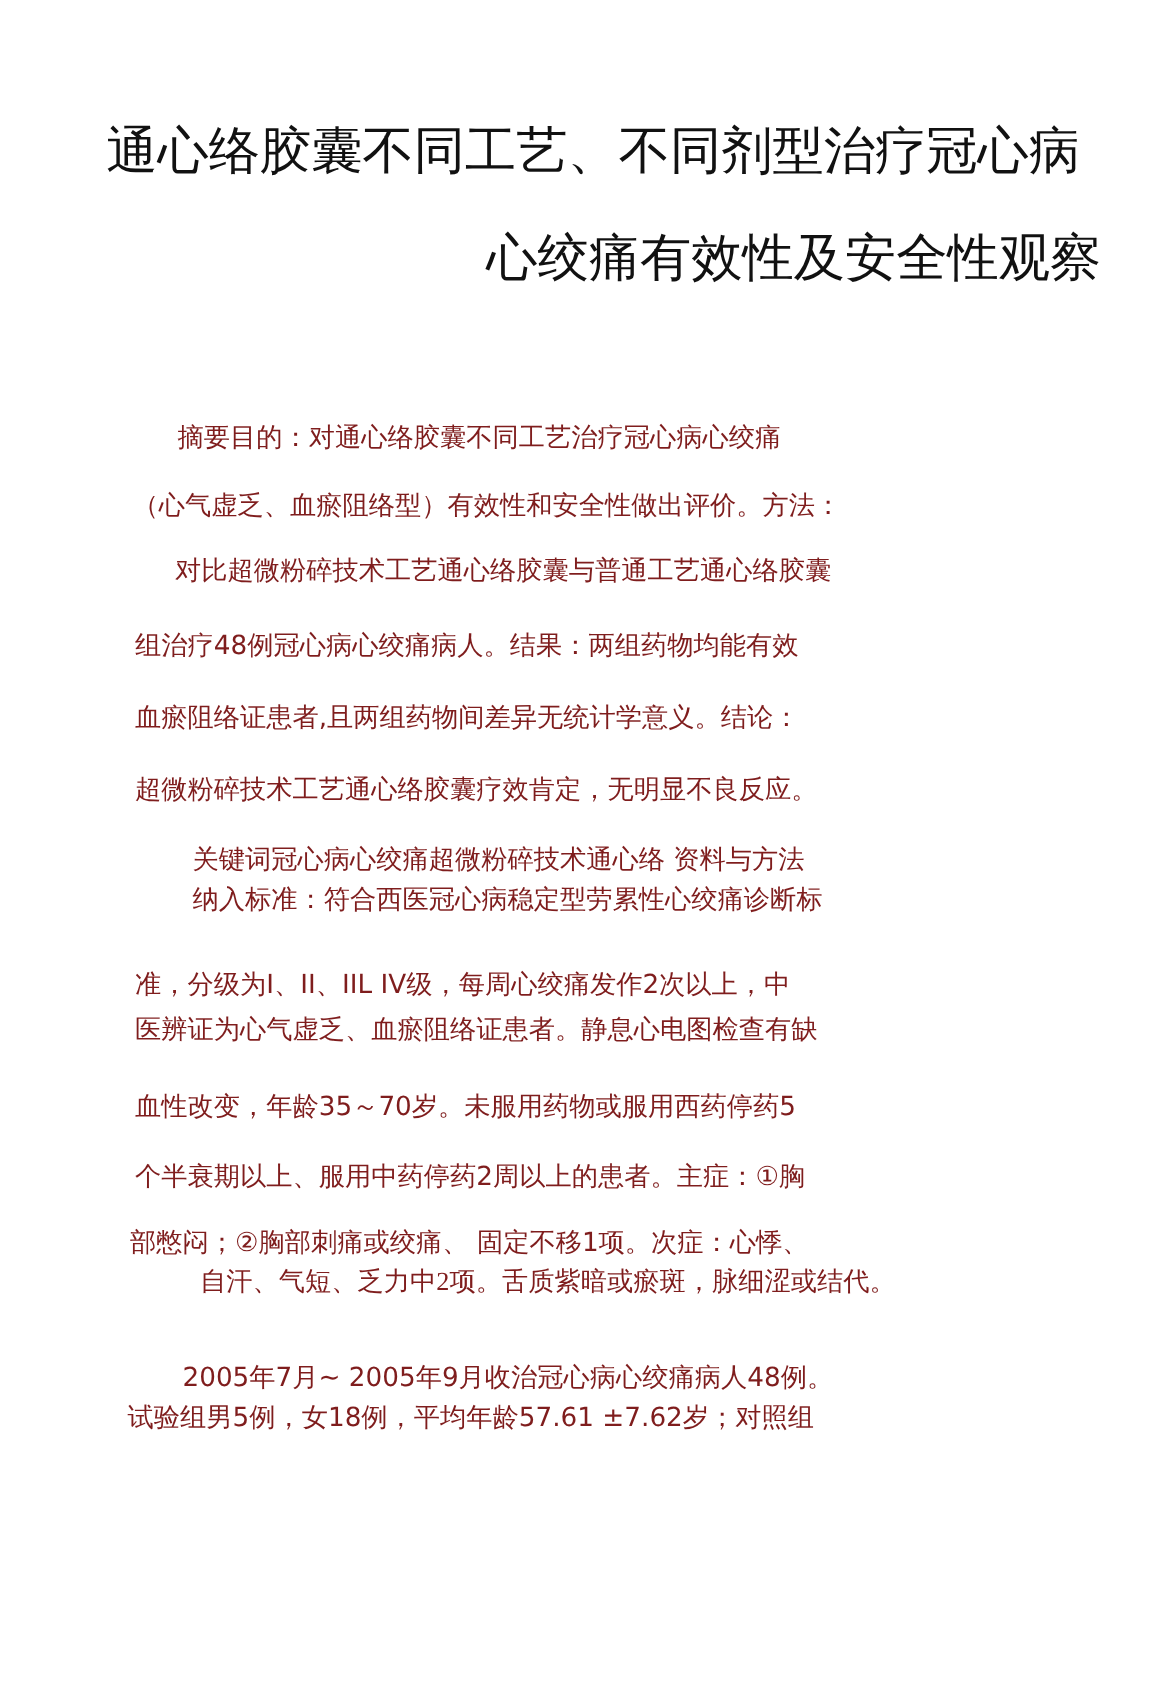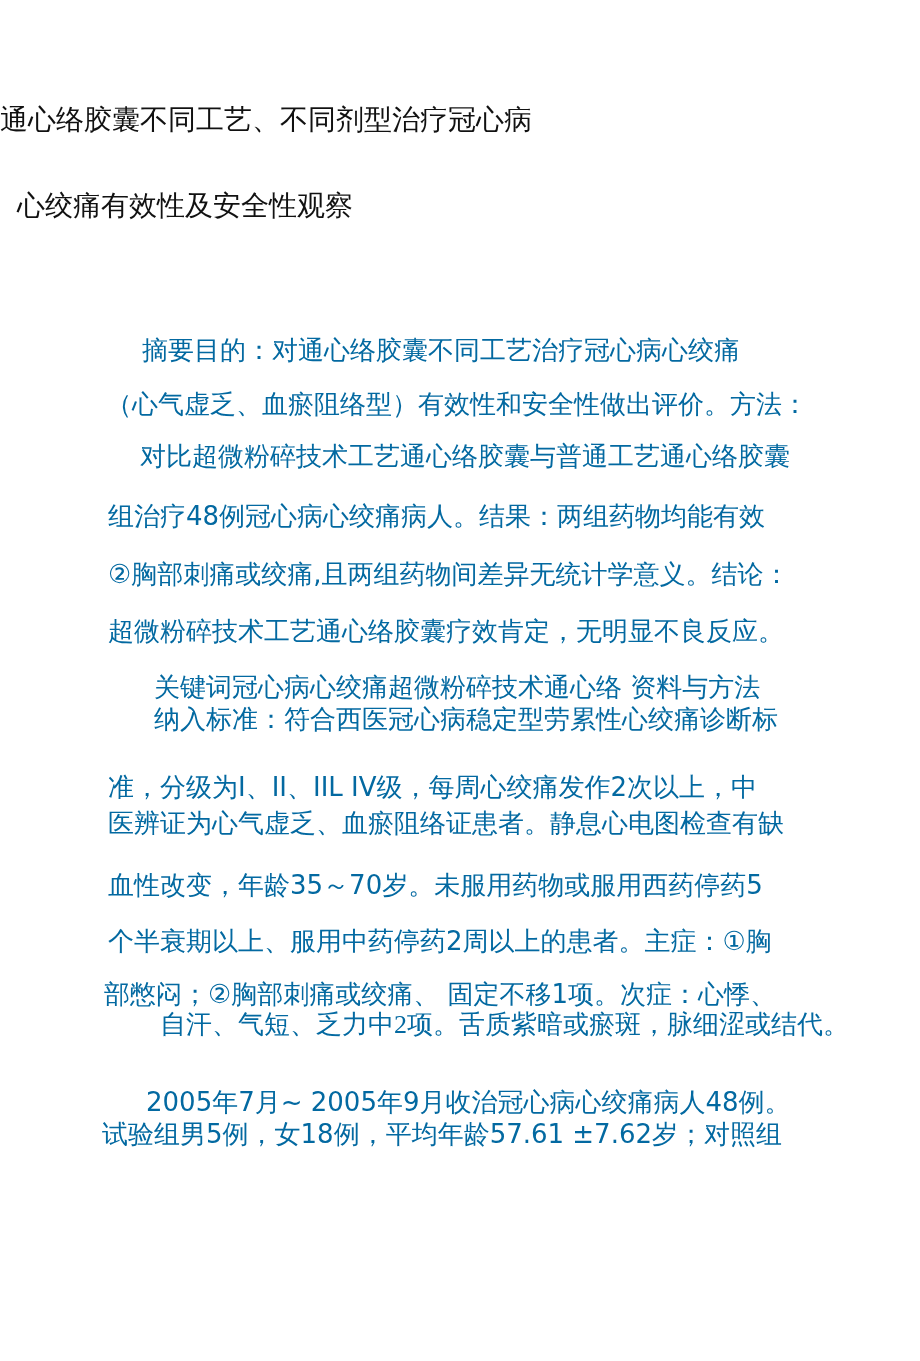--- a/index.html
+++ b/index.html
@@ -1,33 +1,33 @@
 <!DOCTYPE html>
 <html><head>
 <meta charset="utf-8">
 <style>
   html, body { margin: 0; padding: 0; background: #ffffff; }
   body { width: 920px; height: 1361px; position: relative; overflow: hidden;
          font-family: "DejaVu Sans", "Liberation Sans", sans-serif; color: #111; }
-  .title { position: absolute; left: 0; width: 864px; text-align: left;
-           font-size: 28px; line-height: 40px; white-space: nowrap; letter-spacing: 0px; }
-  .line { position: absolute; font-size: 26px; line-height: 28px; white-space: nowrap; color: #0369a1; }
+  .title { position: absolute; left: 0; width: 864px; text-align: right;
+           font-size: 41px; line-height: 40px; white-space: nowrap; letter-spacing: 0px; }
+  .line { position: absolute; font-size: 21px; line-height: 28px; white-space: nowrap; color: #7f1d1d; }
 </style>
 </head>
 <body>
 
 <div>
   <div class="title" style="top:100px;">通心络胶囊不同工艺、不同剂型治疗冠心病</div>
   <div class="title" style="top:186px;margin-left:17px;">心绞痛有效性及安全性观察</div>
 
   <div class="line" style="left:142px; top:336px;">摘要目的：对通心络胶囊不同工艺治疗冠心病心绞痛</div>
   <div class="line" style="left:106px; top:390px;">（心气虚乏、血瘀阻络型）有效性和安全性做出评价。方法：</div>
   <div class="line" style="left:108px; top:442px;margin-left:32px;">对比超微粉碎技术工艺通心络胶囊与普通工艺通心络胶囊</div>
   <div class="line" style="left:108px; top:502px;">组治疗48例冠心病心绞痛病人。结果：两组药物均能有效</div>
-  <div class="line" style="left:108px; top:560px;">②胸部刺痛或绞痛,且两组药物间差异无统计学意义。结论：</div>
+  <div class="line" style="left:108px; top:560px;">血瘀阻络证患者,且两组药物间差异无统计学意义。结论：</div>
   <div class="line" style="left:108px; top:617px;">超微粉碎技术工艺通心络胶囊疗效肯定，无明显不良反应。</div>
 
   <div class="line" style="left:154px; top:673px;">关键词冠心病心绞痛超微粉碎技术通心络  资料与方法</div>
   <div class="line" style="left:154px; top:705px;">纳入标准：符合西医冠心病稳定型劳累性心绞痛诊断标</div>
   <div class="line" style="left:108px; top:773px;">准，分级为I、II、IIL IV级，每周心绞痛发作2次以上，中</div>
   <div class="line" style="left:108px; top:809px;">医辨证为心气虚乏、血瘀阻络证患者。静息心电图检查有缺</div>
   <div class="line" style="left:108px; top:871px;">血性改变，年龄35～70岁。未服用药物或服用西药停药5</div>
   <div class="line" style="left:108px; top:927px;">个半衰期以上、服用中药停药2周以上的患者。主症：①胸</div>
   <div class="line" style="left:104px; top:980px;text-align:center;">部憋闷；②胸部刺痛或绞痛、     固定不移1项。次症：心悸、</div>
   <div class="line" style="left:160px; top:1011px;font-family:Liberation Serif, serif;">自汗、气短、乏力中2项。舌质紫暗或瘀斑，脉细涩或结代。</div>

